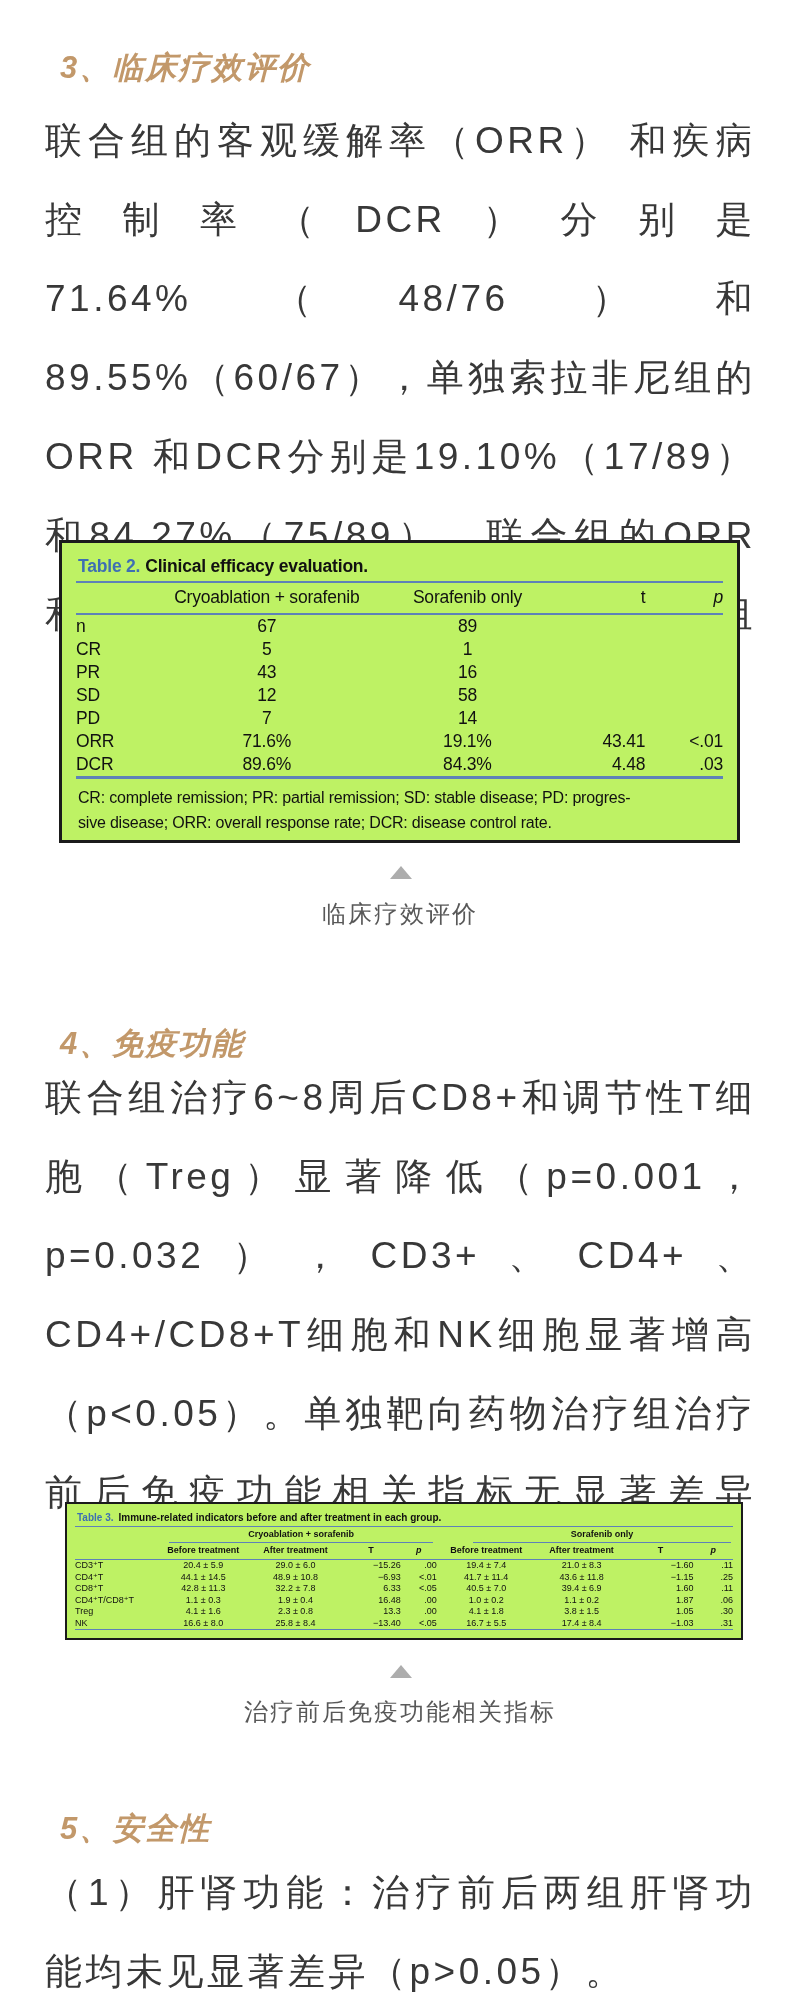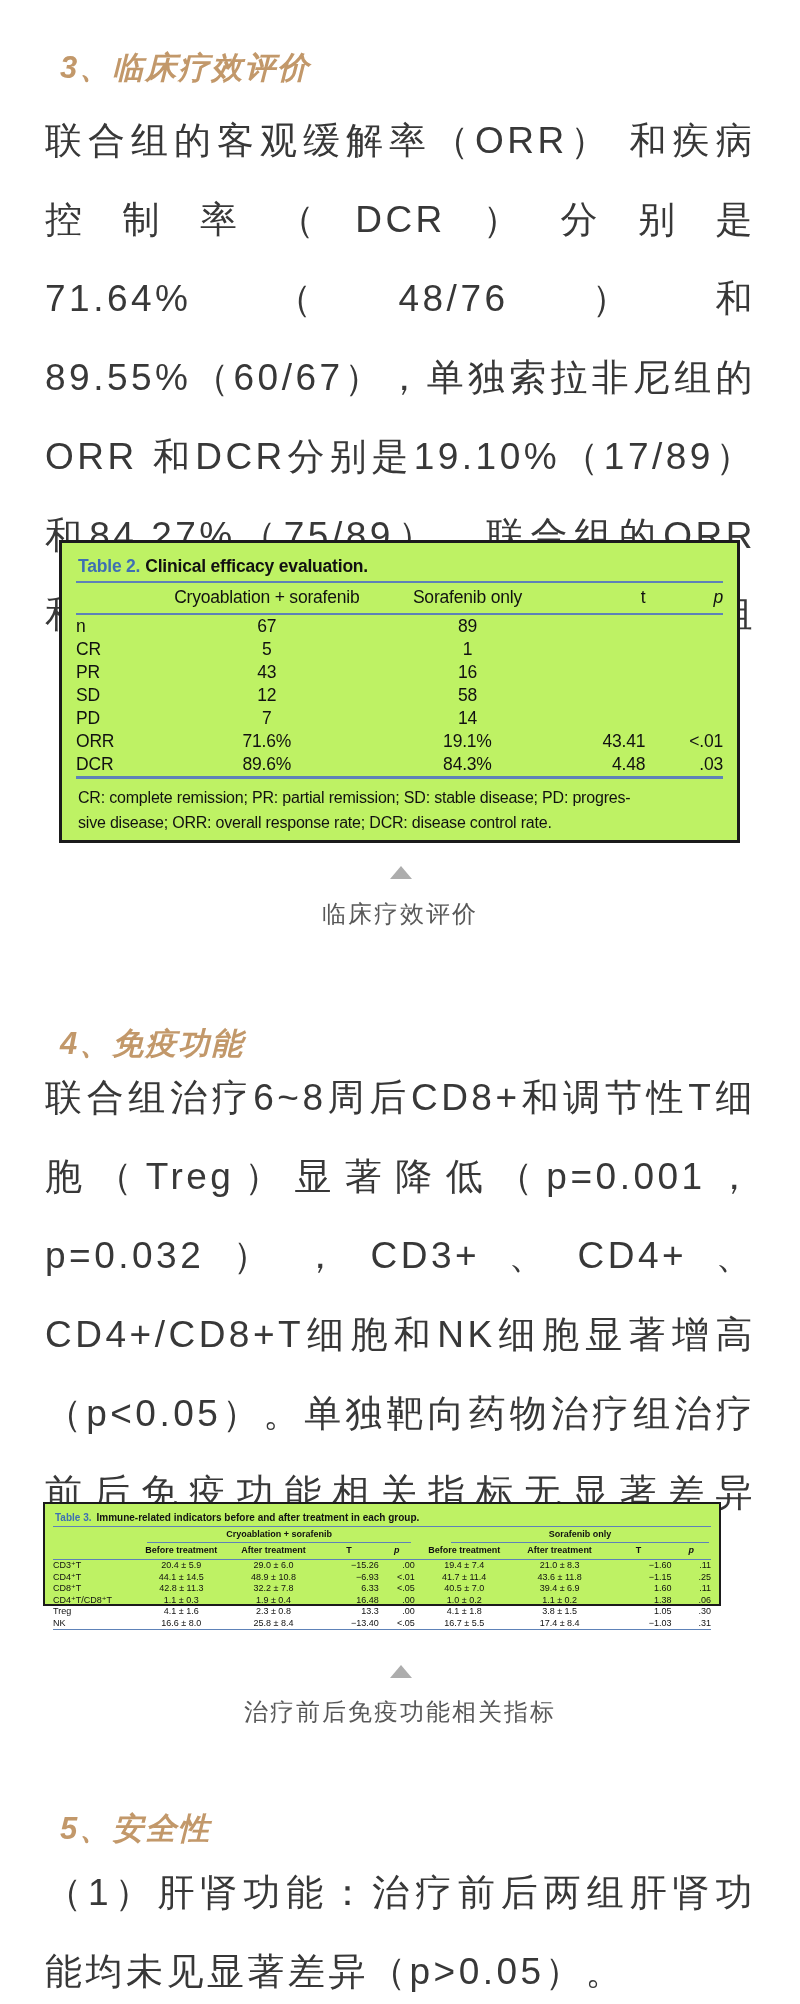--- a/index.html
+++ b/index.html
@@ -16,21 +16,21 @@
   }
   .para{
     color:#383838;font-size:37px;line-height:79px;letter-spacing:3.5px;
     text-align:justify;margin:0;
   }
   
   .figbox{
     box-sizing:border-box;background:#bef264;border:3px solid #1b1b1b;
   }
   .t2box{left:59px;top:540px;width:681px;height:303px;padding:11px 14px 0 14px;margin:0;}
-  .t3box{left:43px;top:1502px;width:678px;height:104px;padding:7px 8px 0 8px;margin:0;border-width:2px;}
+  .t3box{left:65px;top:1502px;width:678px;height:138px;padding:7px 8px 0 8px;margin:0;border-width:2px;}
   .ttitle{font-weight:700;color:#111;}
   .t2box .ttitle{font-size:17.5px;letter-spacing:-0.2px;margin:2px 0 4px 2px;}
   .t3box .ttitle{font-size:10px;margin:1px 0 3px 2px;}
   .tlabel{color:#3E6FB3;}
   .ttext{margin-left:5px;}
   table{border-collapse:collapse;width:100%;table-layout:fixed;}
   th,td{padding:0;line-height:1.25;color:#111;font-weight:400;}
   .lbl{text-align:left;}
   .c{text-align:center;}
   .r{text-align:right;}
@@ -235,21 +235,21 @@
             <td class="r">.11</td>
           </tr>
           <tr>
             <td class="lbl">CD4⁺T/CD8⁺T</td>
             <td class="c">1.1 ± 0.3</td>
             <td class="c">1.9 ± 0.4</td>
             <td class="r">16.48</td>
             <td class="r">.00</td>
             <td class="c">1.0 ± 0.2</td>
             <td class="c">1.1 ± 0.2</td>
-            <td class="r">1.38</td>
+            <td class="r">1.87</td>
             <td class="r">.06</td>
           </tr>
           <tr>
             <td class="lbl">Treg</td>
             <td class="c">4.1 ± 1.6</td>
             <td class="c">2.3 ± 0.8</td>
             <td class="r">13.3</td>
             <td class="r">.00</td>
             <td class="c">4.1 ± 1.8</td>
             <td class="c">3.8 ± 1.5</td>

